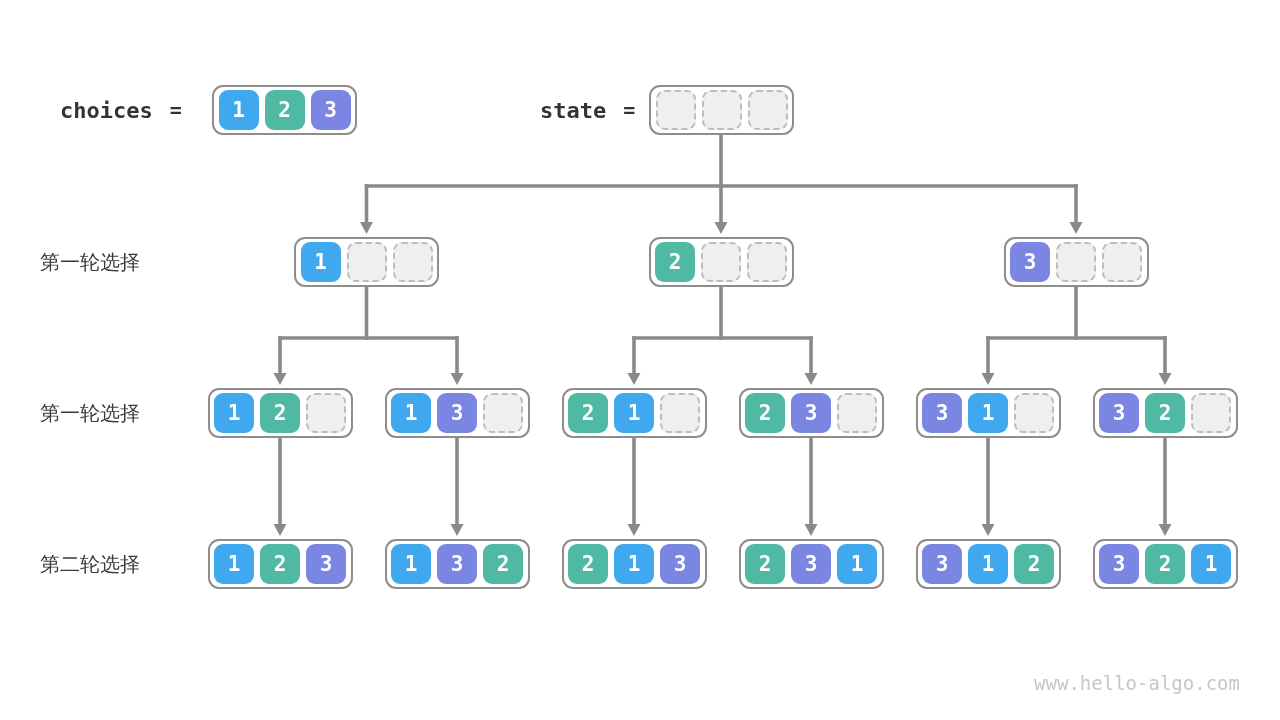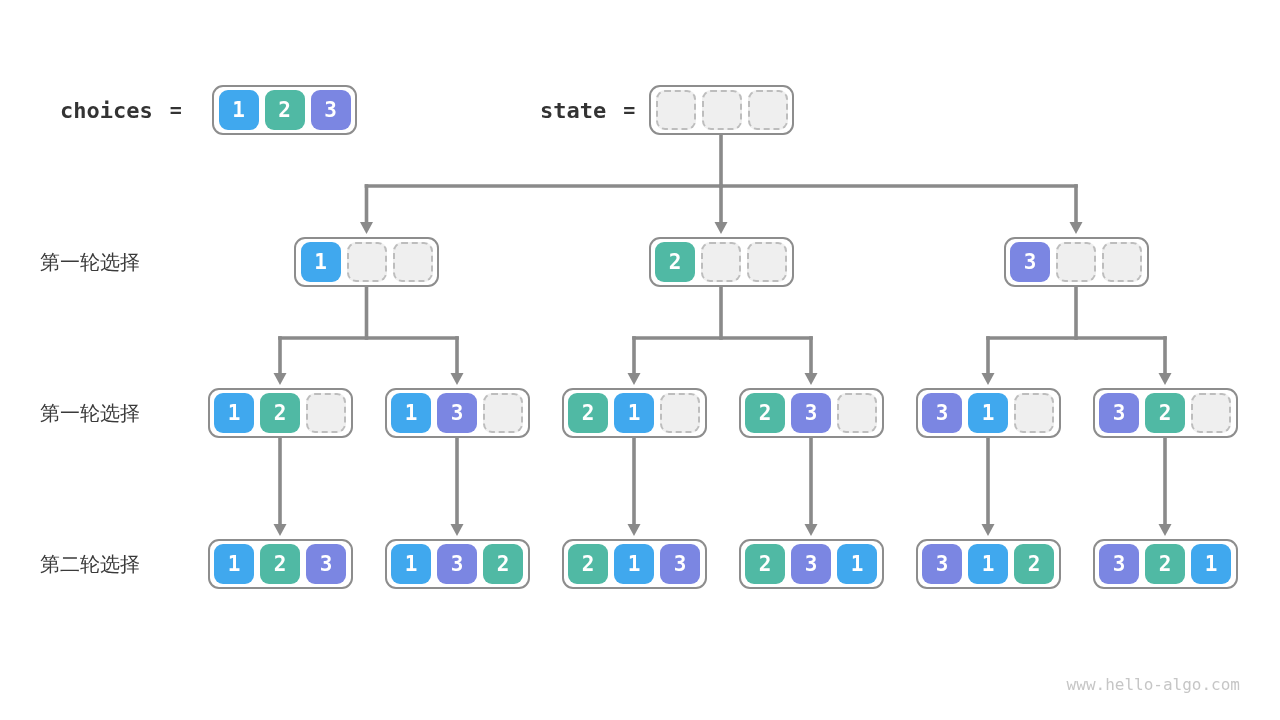--- a/index.html
+++ b/index.html
@@ -27,21 +27,21 @@
   }
   .cell.empty{background:var(--empty-fill);border:2px dashed var(--empty-border);}
   .row-label{
     position:absolute;left:40px;height:50px;display:flex;align-items:center;z-index:2;
     font-family:Liberation Sans, sans-serif;
     font-weight:500;font-size:20px;color:var(--label-text);
   }
   .watermark{
     position:absolute;right:40px;bottom:26px;z-index:2;
     font-family:"DejaVu Sans Mono","Liberation Mono",monospace;
-    font-size:16px;color:var(--watermark-text);
+    font-size:19px;color:var(--watermark-text);
   }
 </style>
 </head>
 <body>
 
 <div class="canvas" style="--header-text: #333333; --label-text: #3a3a3a; --cell-text: #ffffff; --empty-fill: #efefef; --empty-border: #bdbdbd; --box-border: #8d8d8d; --watermark-text: #c6c6c6;">
   <svg id="connectors" width="1280" height="720" viewBox="0 0 1280 720">
       <line x1="721" y1="135" x2="721" y2="186" stroke="#8a8a8a" stroke-width="3.6" stroke-linecap="square"></line>
       <line x1="366.5" y1="186" x2="1076" y2="186" stroke="#8a8a8a" stroke-width="3.6" stroke-linecap="square"></line>
       <line x1="366.5" y1="186" x2="366.5" y2="224" stroke="#8a8a8a" stroke-width="3.6" stroke-linecap="square"></line>

